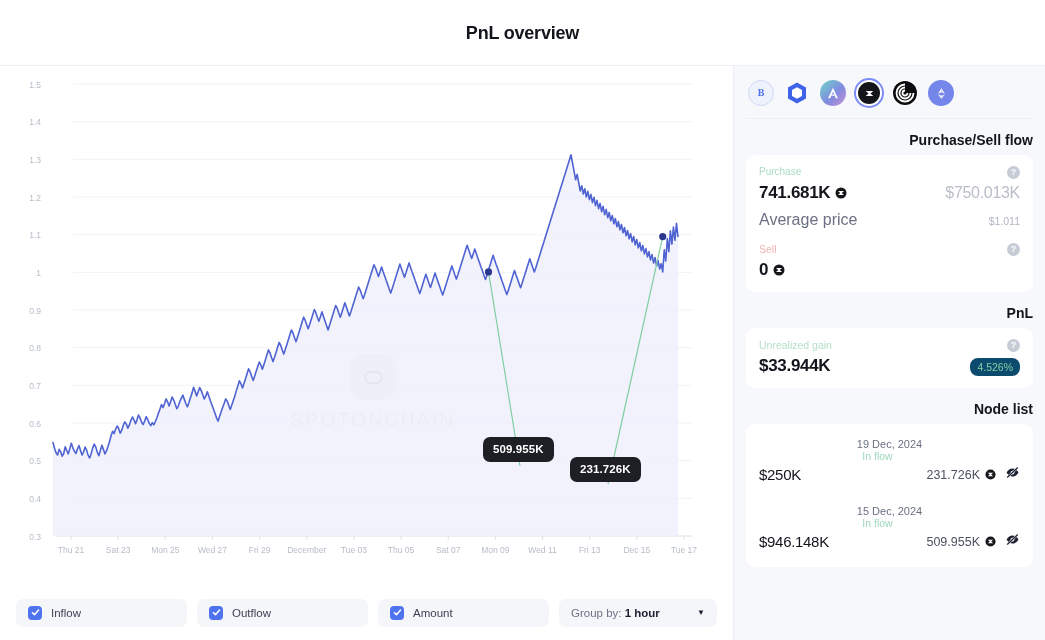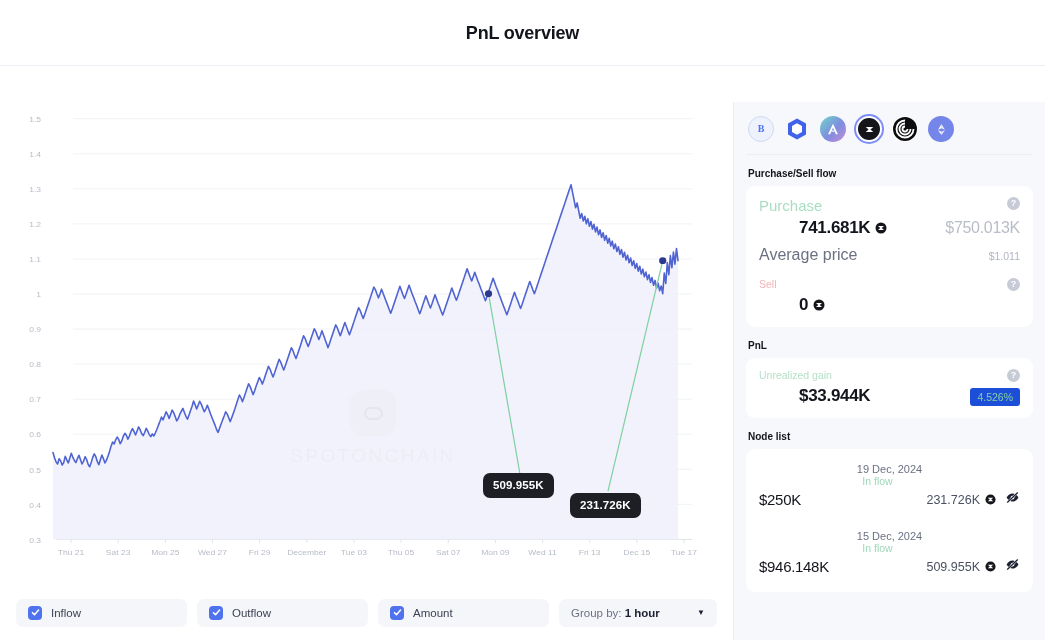--- a/index.html
+++ b/index.html
@@ -3,21 +3,21 @@
 <meta charset="utf-8">
 <title>PnL overview</title>
 <style>
   * { box-sizing: border-box; margin: 0; padding: 0; }
   html, body {
     width: 1045px; height: 640px;
     font-family: "Liberation Sans", sans-serif;
     background: #ffffff;
     overflow: hidden;
   }
-  #app { position: relative; width: 1045px; height: 640px; display: flex; flex-direction: column; gap: 36px; }
+  #app { position: relative; width: 1045px; height: 640px; display: flex; flex-direction: column; }
 
   
   .header {
     height: 66px; flex: 0 0 66px;
     background: #ffffff;
     border-bottom: 1px solid #eceef3;
     display: flex; flex-direction: column;
     align-items: center; justify-content: center;
   }
   .header-title {
@@ -115,56 +115,56 @@
     border-bottom: 1px solid #eceef3;
   }
   .token {
     width: 26px; height: 26px; border-radius: 50%;
     display: flex; align-items: center; justify-content: center;
     position: relative; flex: 0 0 26px;
   }
   .token.selected { box-shadow: 0 0 0 2px #7c8cf8; }
 
   .section-title {
-    font-size: 10px; font-weight: bold; color: #13151c;
+    font-size: 14px; font-weight: bold; color: #13151c;
     margin: 13px 0 7px 2px;
+    text-align: right;
   }
   .card {
     background: #ffffff; border-radius: 9px;
     padding: 11px 13px 12px 13px;
   }
   .row { display: flex; align-items: flex-start; justify-content: space-between; }
-  .lbl-buy { font-size: 15px; color: #a9ddc3; }
+  .lbl-buy { font-size: 10px; color: #a9ddc3; }
   .lbl-sell { font-size: 10.5px; color: #f2b4b4; }
   .lbl-gain { font-size: 10.5px; color: #b6e0c8; }
   .help {
     width: 13px; height: 13px; border-radius: 50%;
     background: #c7cbd6; color: #ffffff;
     font-size: 9px; font-weight: bold;
     display: flex; align-items: center; justify-content: center;
     flex: 0 0 13px; line-height: 1;
   }
   .bigline { display: flex; align-items: baseline; justify-content: space-between; margin-top: 4px; }
   .bignum {
     font-size: 17px; font-weight: bold; color: #13151c;
     display: flex; align-items: center; gap: 5px;
     letter-spacing: -0.3px;
-    margin-left: 40px;
   }
   .bigusd { font-size: 16px; color: #b9bdc9; letter-spacing: -0.3px; }
   .subline {
     display: flex; align-items: baseline; justify-content: space-between;
     margin-top: 8px;
   }
   .sub-l { font-size: 16px; color: #6b7183; }
   .sub-r { font-size: 10.5px; color: #b0b5c2; }
   .divider-gap { height: 14px; }
   .pct-badge {
-    font-size: 10.5px; color: #7fd0a3; background: #1d4ed8;
-    border-radius: 3px; padding: 3px 7px;
+    font-size: 10.5px; color: #7fd0a3; background: #0c4a6e;
+    border-radius: 8px; padding: 3px 7px;
   }
   .node-item { padding: 3px 0 4px 0; }
   .node-item + .node-item { margin-top: 14px; }
   .node-top { display: flex; align-items: center; justify-content: center; flex-direction: column; }
   .node-date { font-size: 11px; color: #6b7183; }
   .node-flow { font-size: 10.5px; color: #9fd8bb; margin-right: 24px; }
   .node-bot { display: flex; align-items: center; justify-content: space-between; margin-top: 3px; }
   .node-usd { font-size: 15px; font-weight: normal; color: #13151c; letter-spacing: -0.3px; }
   .node-right { display: flex; align-items: center; gap: 9px; }
   .node-amt { font-size: 12.5px; color: #4b5162; display: flex; align-items: center; gap: 5px; }

